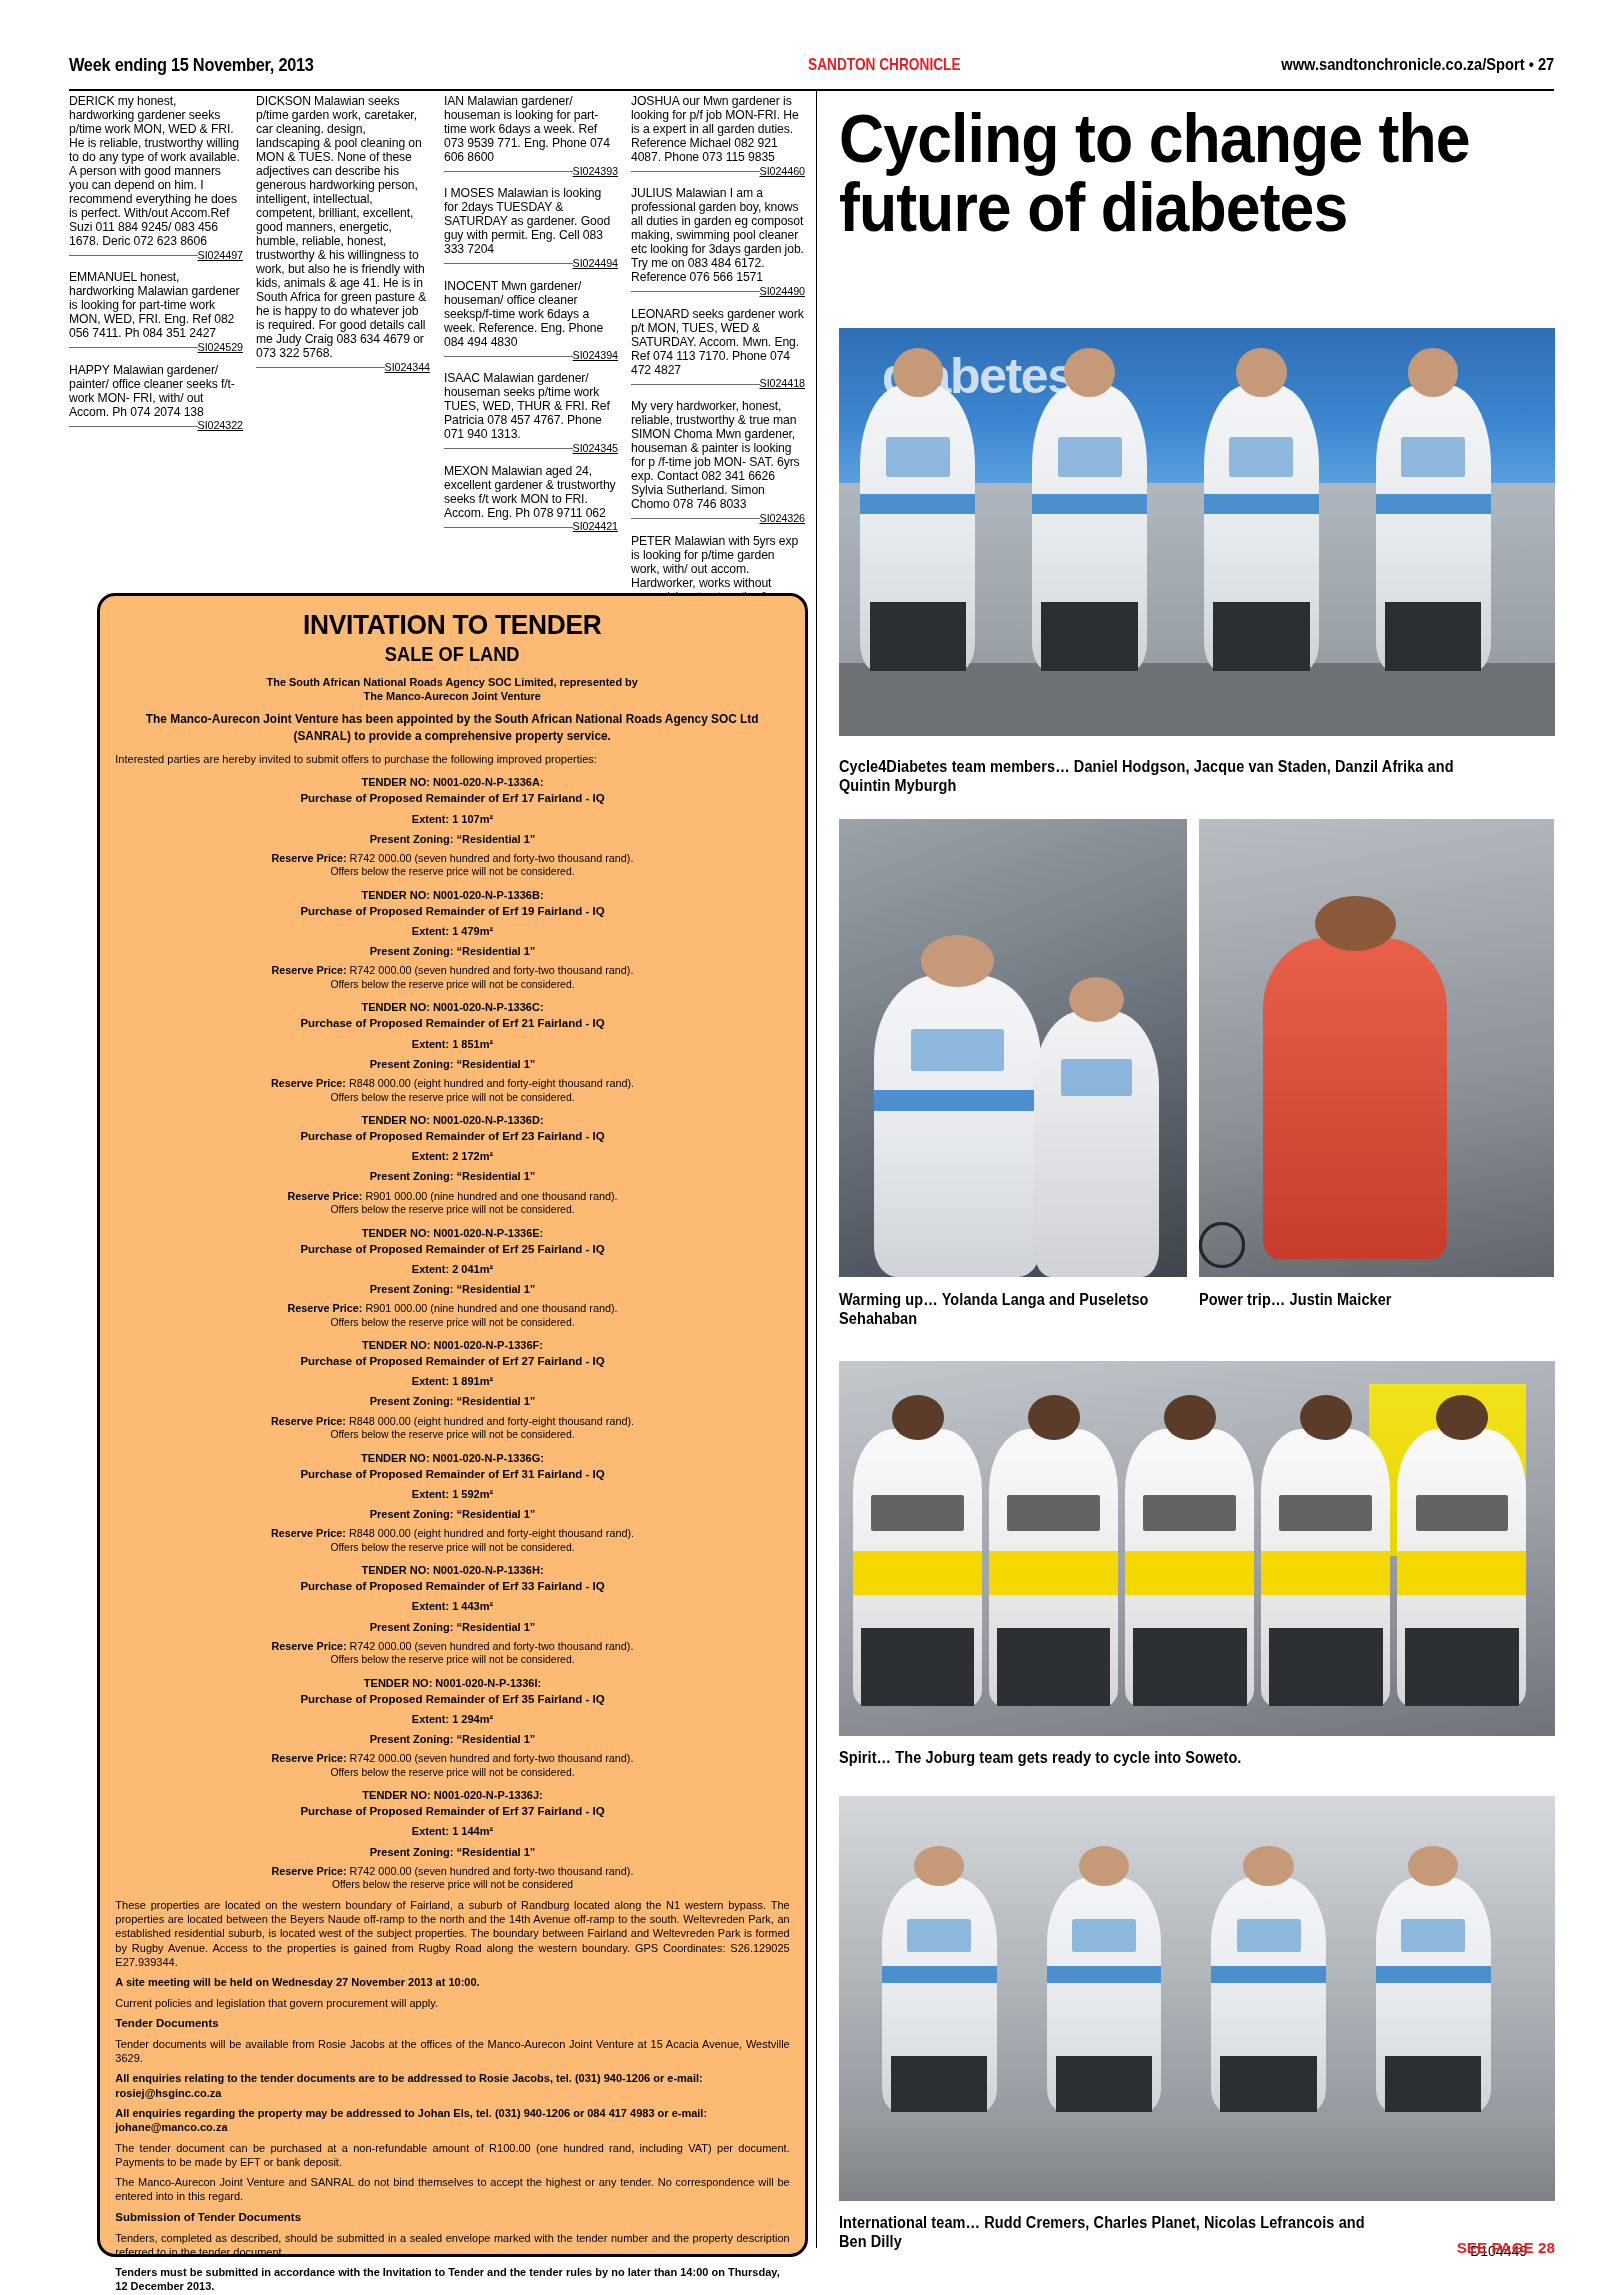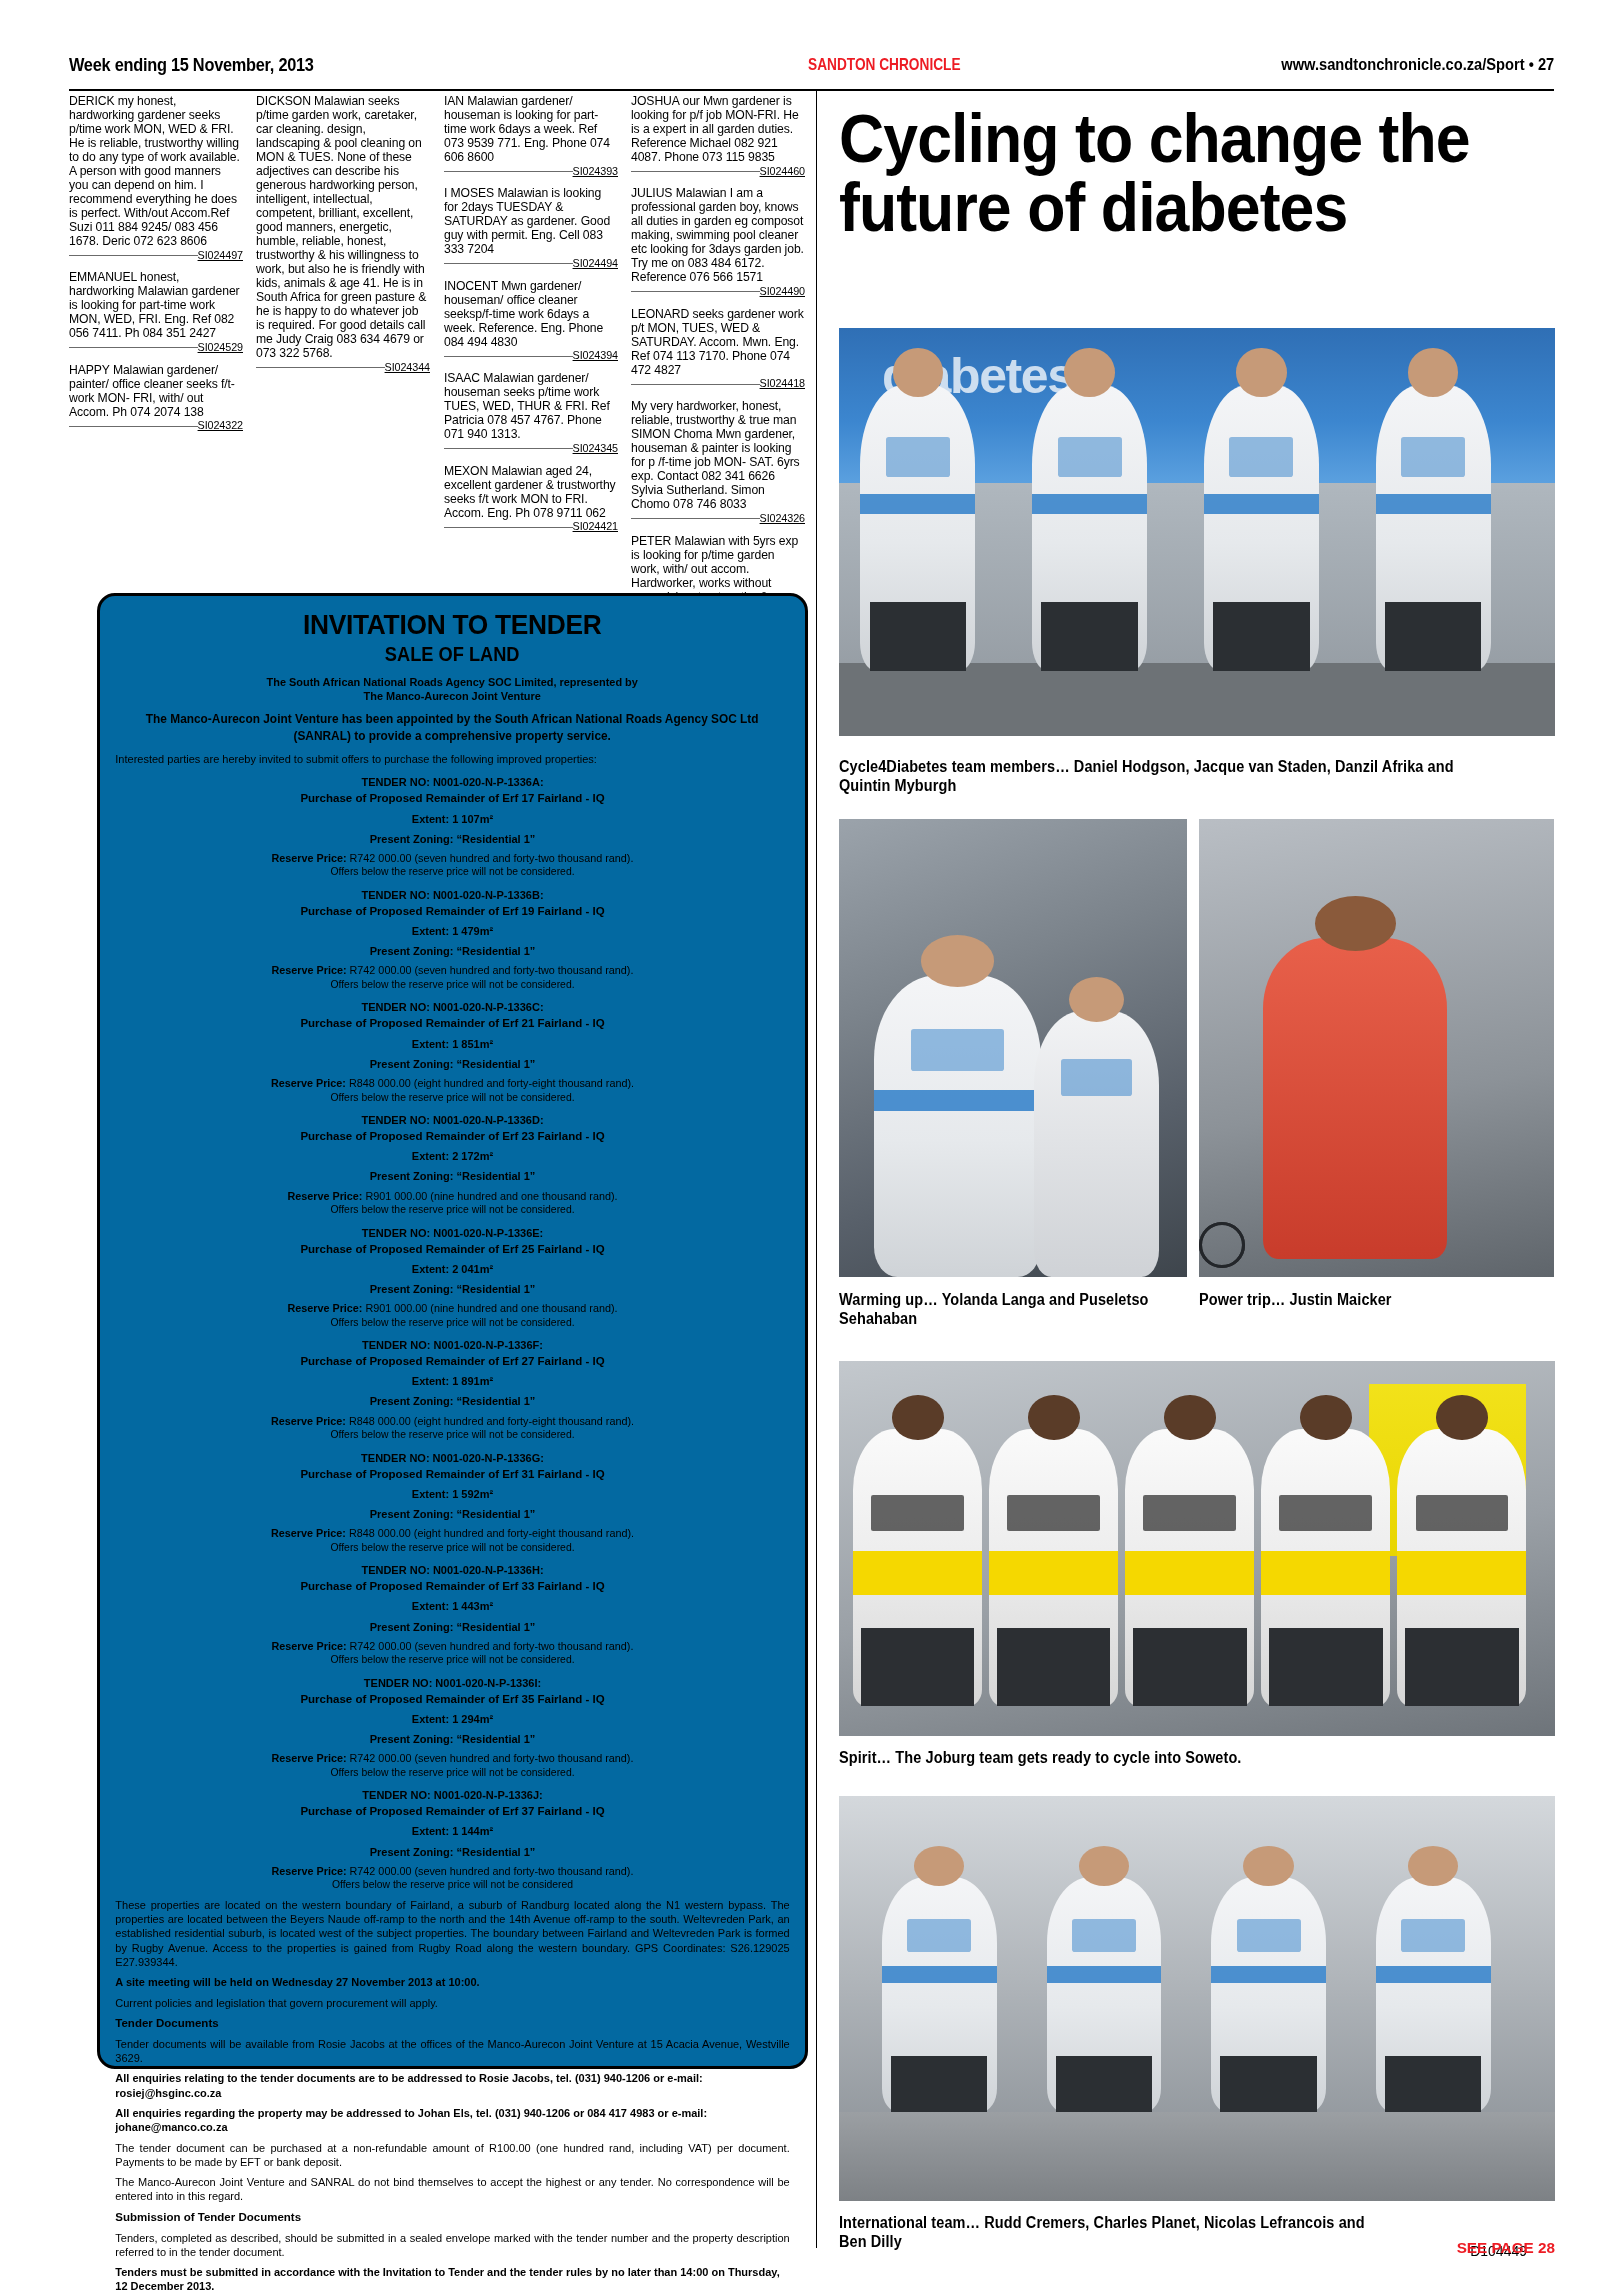--- a/index.html
+++ b/index.html
@@ -89,22 +89,22 @@
   .smsad .l4 { position:absolute; left:7px; top:172px; font-weight:700; font-size:13px; line-height:15.3px; }
   .smsad .logo {
     position:absolute; right:4.2px; bottom:4.2px; width:37px; height:43px;
     background:#e8e8e8; border:0.7px solid #9a9a9a;
   }
   .smsad .logo::before{content:"";position:absolute;left:12.5px;top:4.2px;width:11px;height:21px;background:#555;transform:rotate(14deg);}
   .smsad .logo::after{content:"";position:absolute;left:5.6px;bottom:7px;width:26px;height:9.7px;border:2.1px solid #555;border-top:none;border-radius:0 0 14px 14px;}
 
   
   .tender {
-    position:absolute; left:97px; top:593px; width:711px; height:1476px;
-    border:3.5px solid #000; border-radius:18px; background:#0369a1;
+    position:absolute; left:97px; top:593px; width:711px; height:1664px;
+    border:3.5px solid #000; border-radius:18px; background:#fdba74;
     padding:12.5px 15.3px 7px;
   }
   .tender .t1 { text-align:center; font-weight:700; font-size:28px; letter-spacing:-0.3px;
      font-family:"Liberation Sans Narrow","Liberation Sans",sans-serif; transform:scaleX(0.94); }
   .tender .t2 { text-align:center; font-weight:700; font-size:19.4px; margin-top:2.8px;
      font-family:"Liberation Sans Narrow","Liberation Sans",sans-serif; transform:scaleX(0.94); }
   .tender .t3 { text-align:center; font-weight:700; font-size:11.5px; line-height:14.6px; margin-top:8.3px;
      transform:scaleX(0.95); }
   .tender .t4 { text-align:center; font-weight:700; font-size:12.5px; line-height:16.7px; margin-top:7.6px;
      transform:scaleX(0.95); }

